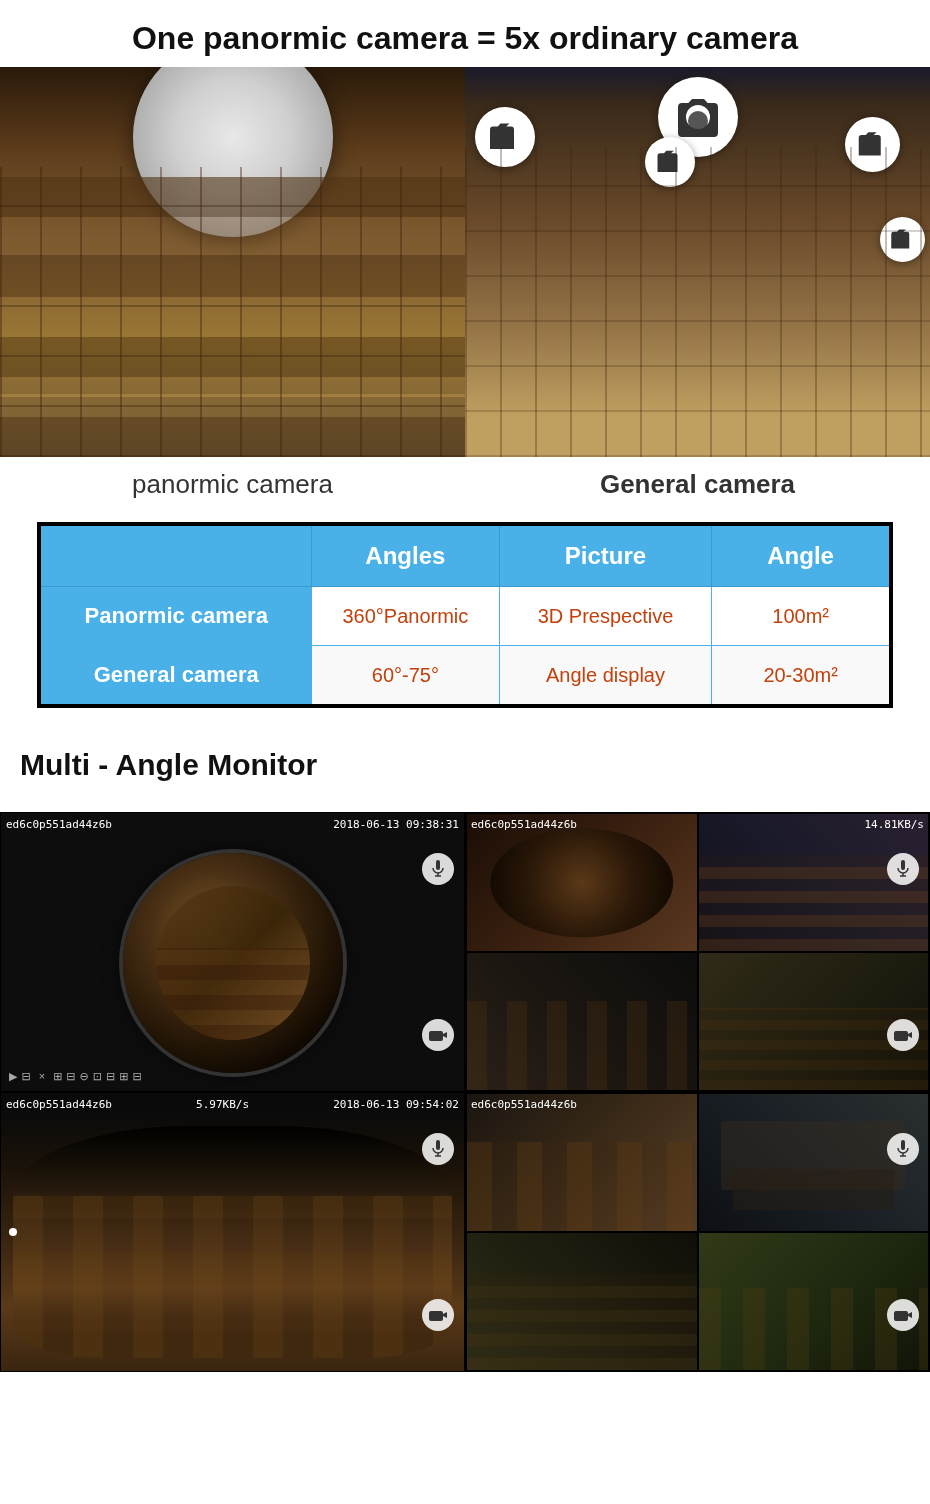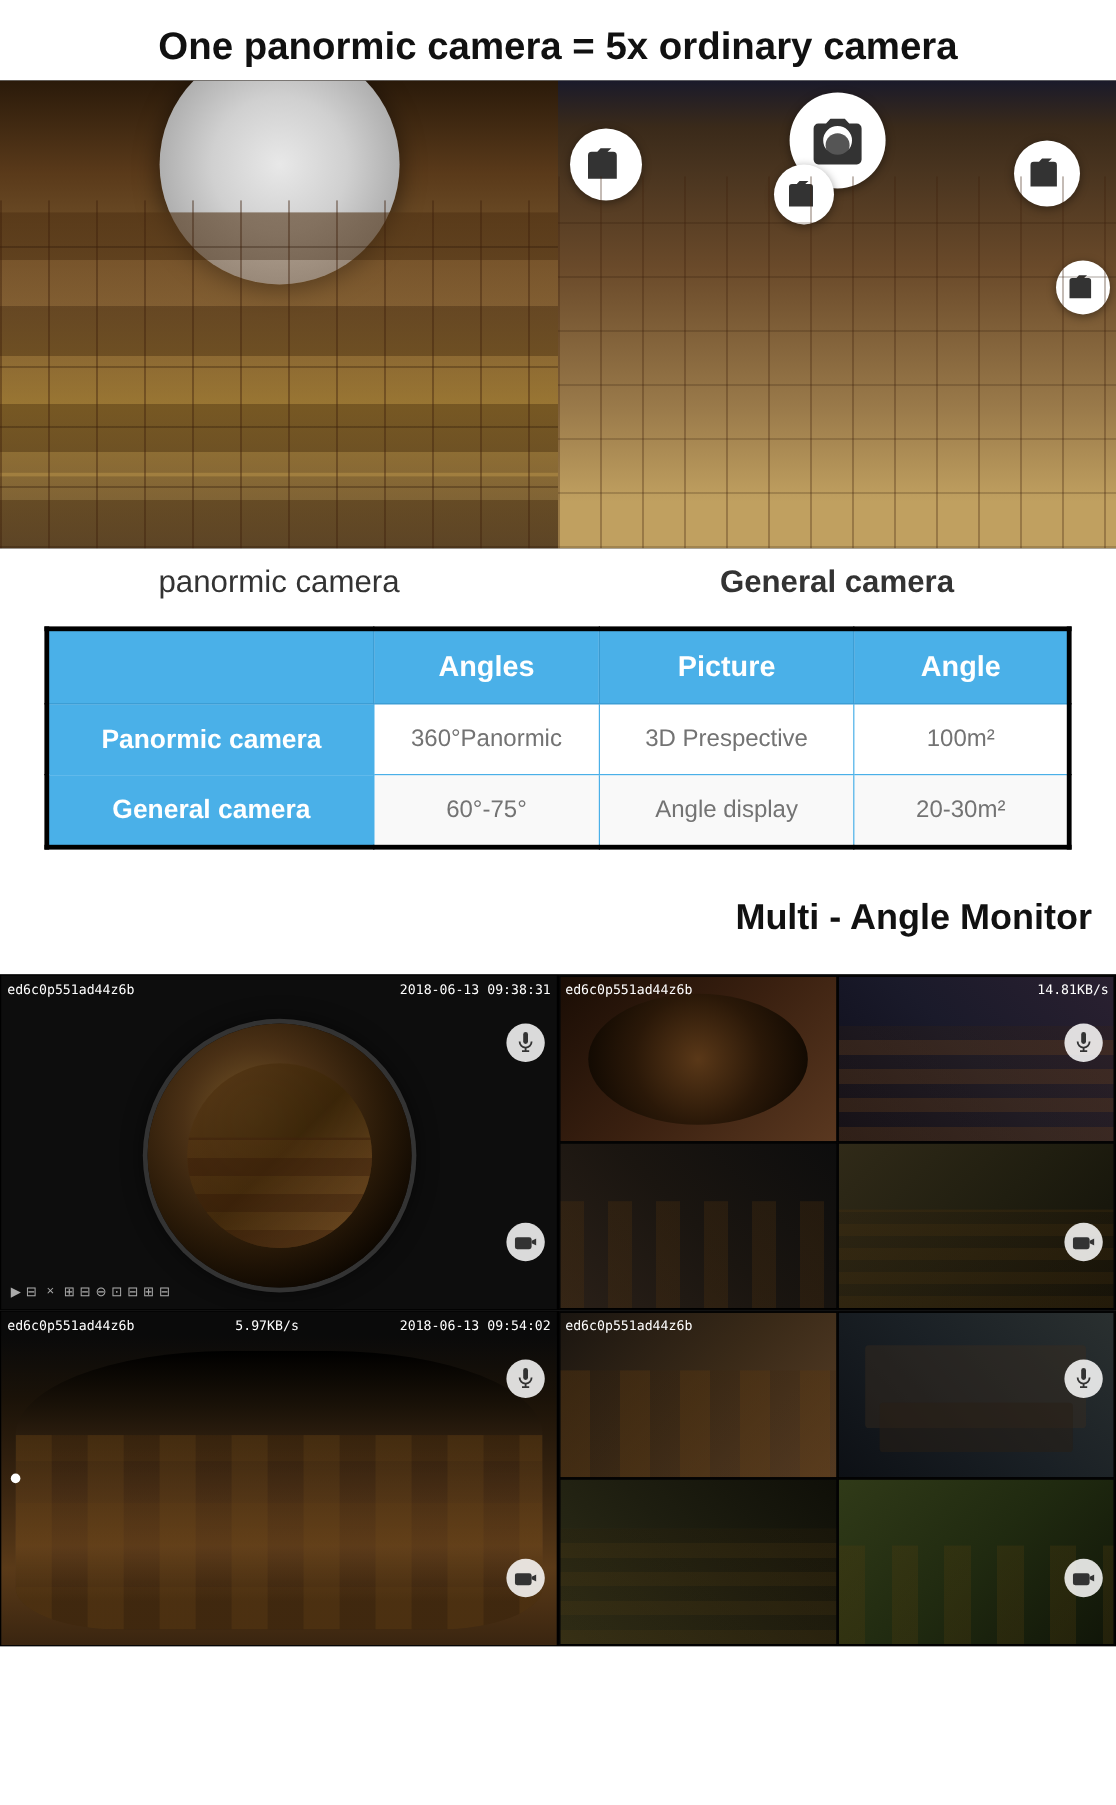--- a/index.html
+++ b/index.html
@@ -126,37 +126,36 @@
       font-weight: bold;
       padding: 16px 10px;
       border: 1px solid #3a9ad0;
       text-align: center;
     }
     .comparison-table td {
       border: 1px solid #4ab0e8;
       padding: 16px 10px;
       text-align: center;
       font-size: 20px;
-      color: #737373;
+      color: #c2410c;
       background: #fff;
     }
     .comparison-table tr td:first-child {
       background: #4ab0e8;
       color: white;
       font-size: 22px;
       font-weight: bold;
     }
     .comparison-table .row-panormic td { background: #fff; }
     .comparison-table .row-general td { background: #f9f9f9; }
     .comparison-table .row-general td:first-child { background: #4ab0e8; }
 
     
     .multi-angle-section {
       padding: 20px 20px 10px;
-      text-align: right;
     }
     .multi-angle-section h2 {
       font-size: 30px;
       font-weight: 900;
       color: #111;
       margin-bottom: 6px;
     }
     .multi-angle-section p {
       font-size: 16px;
       color: #333;

